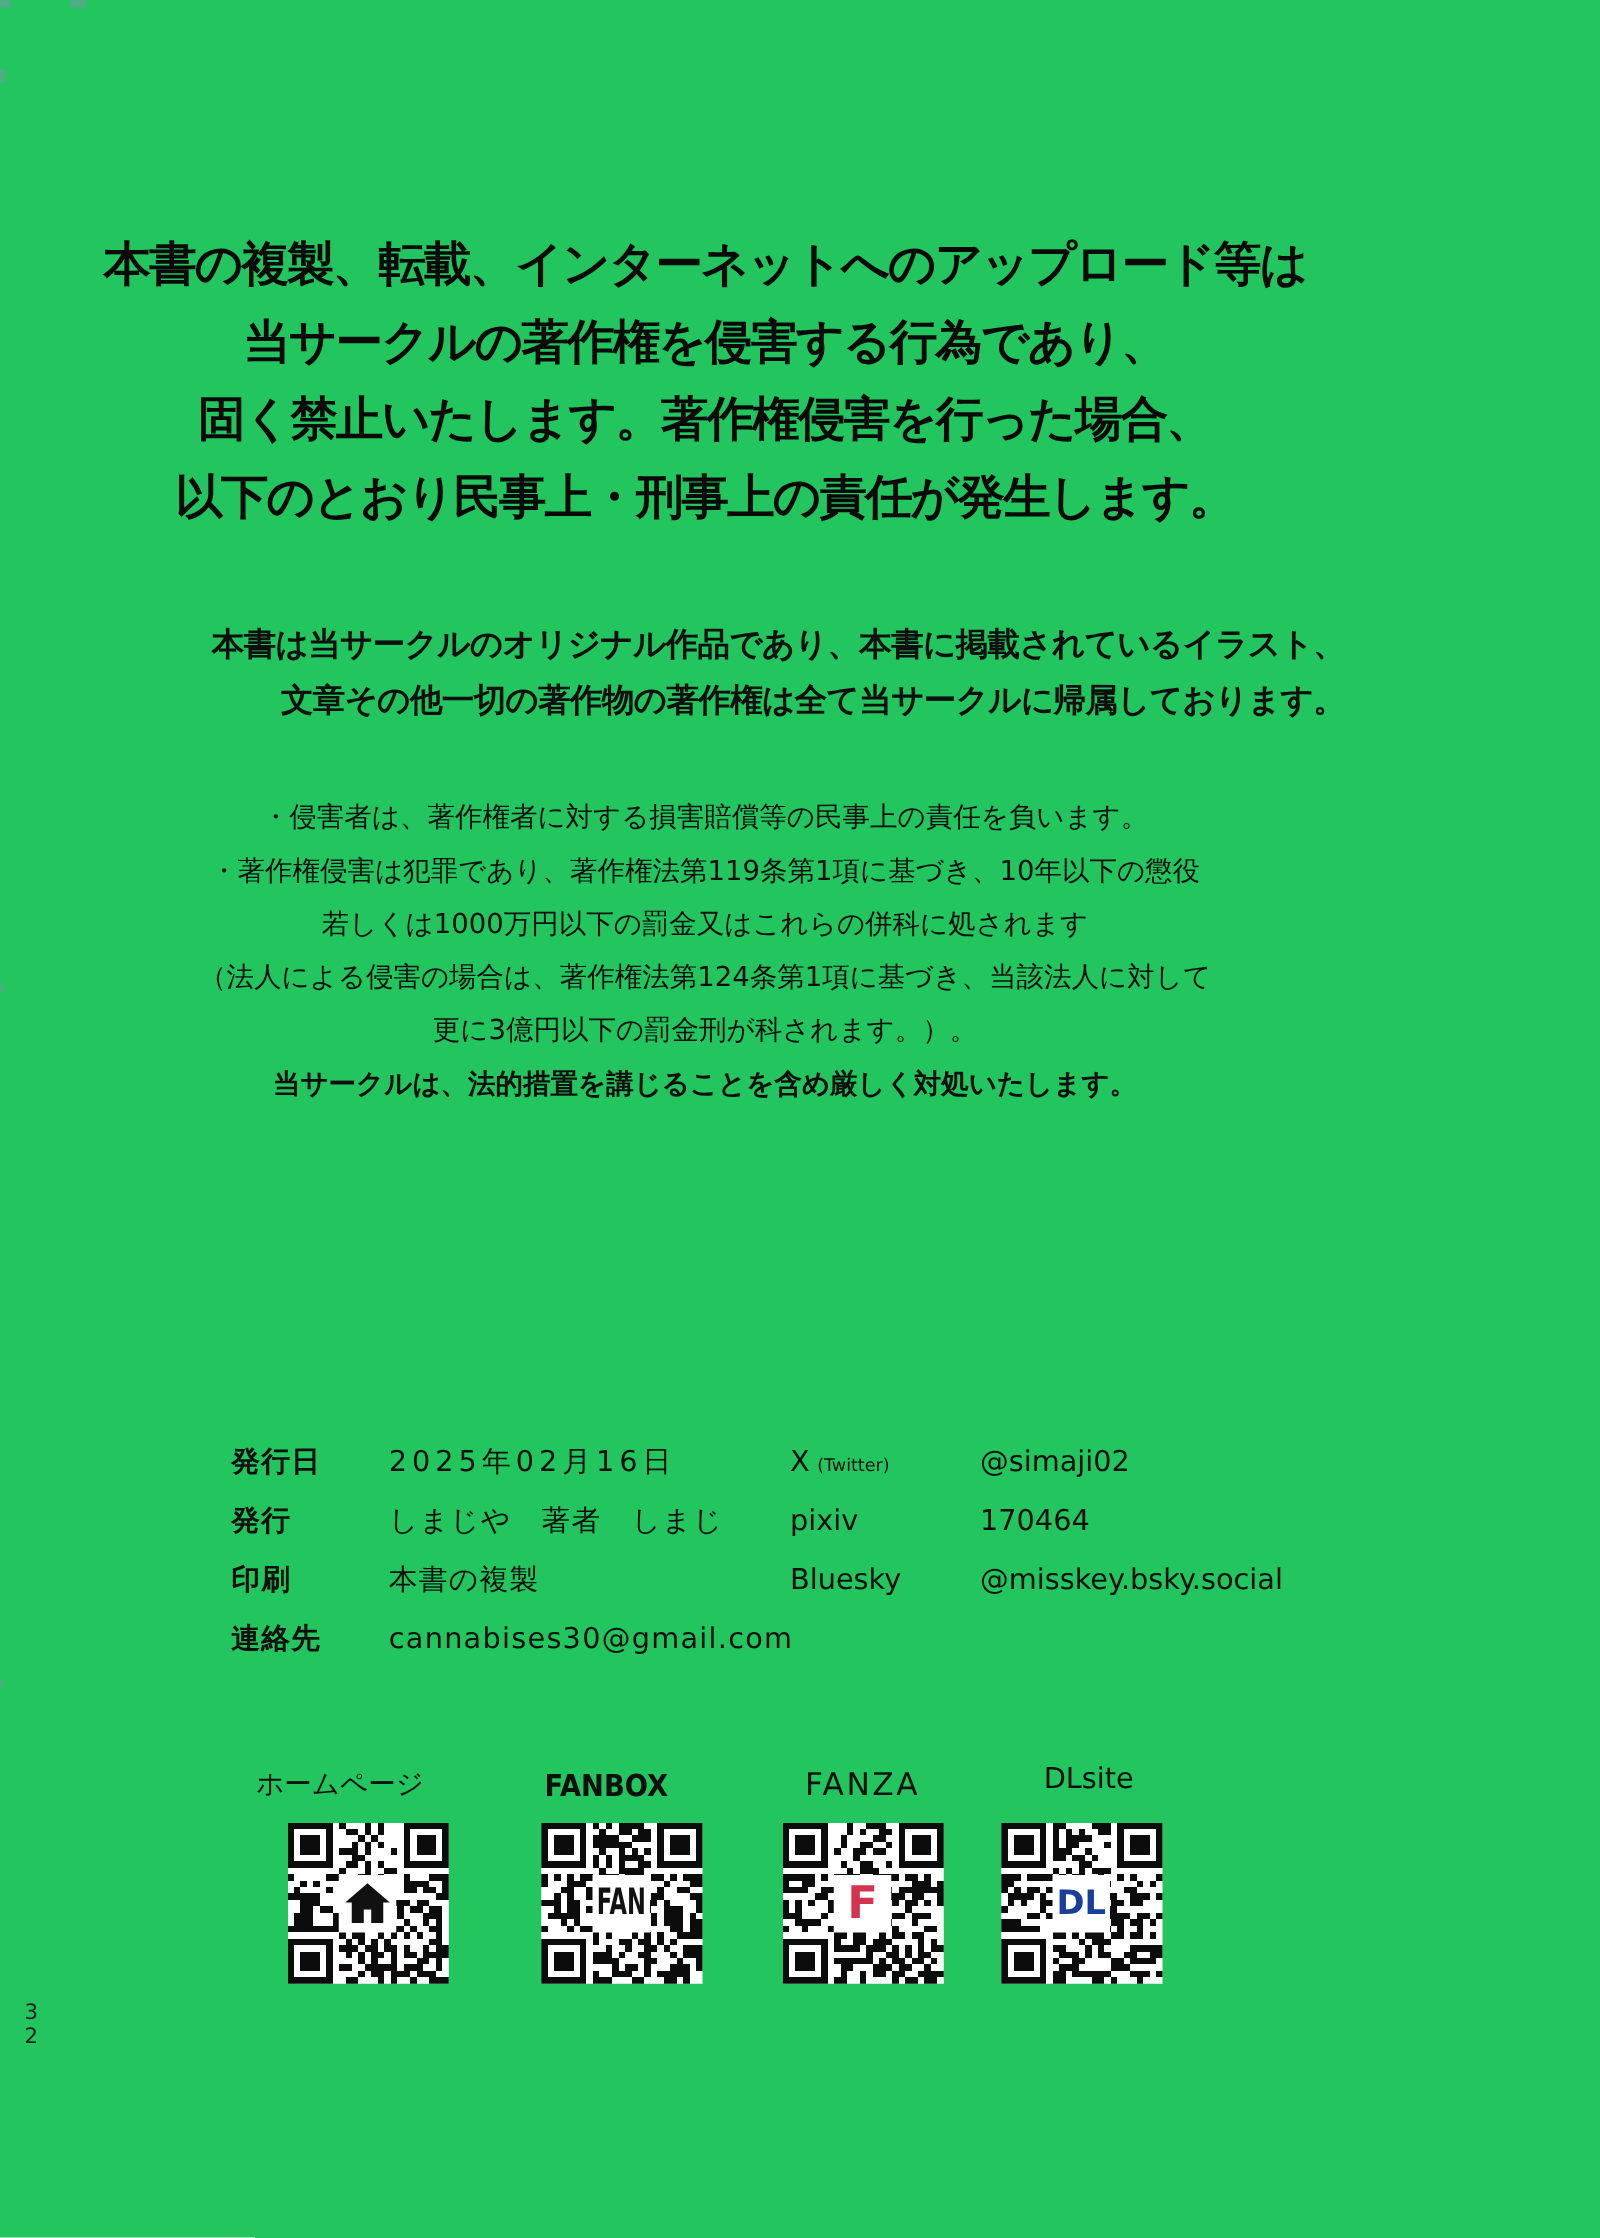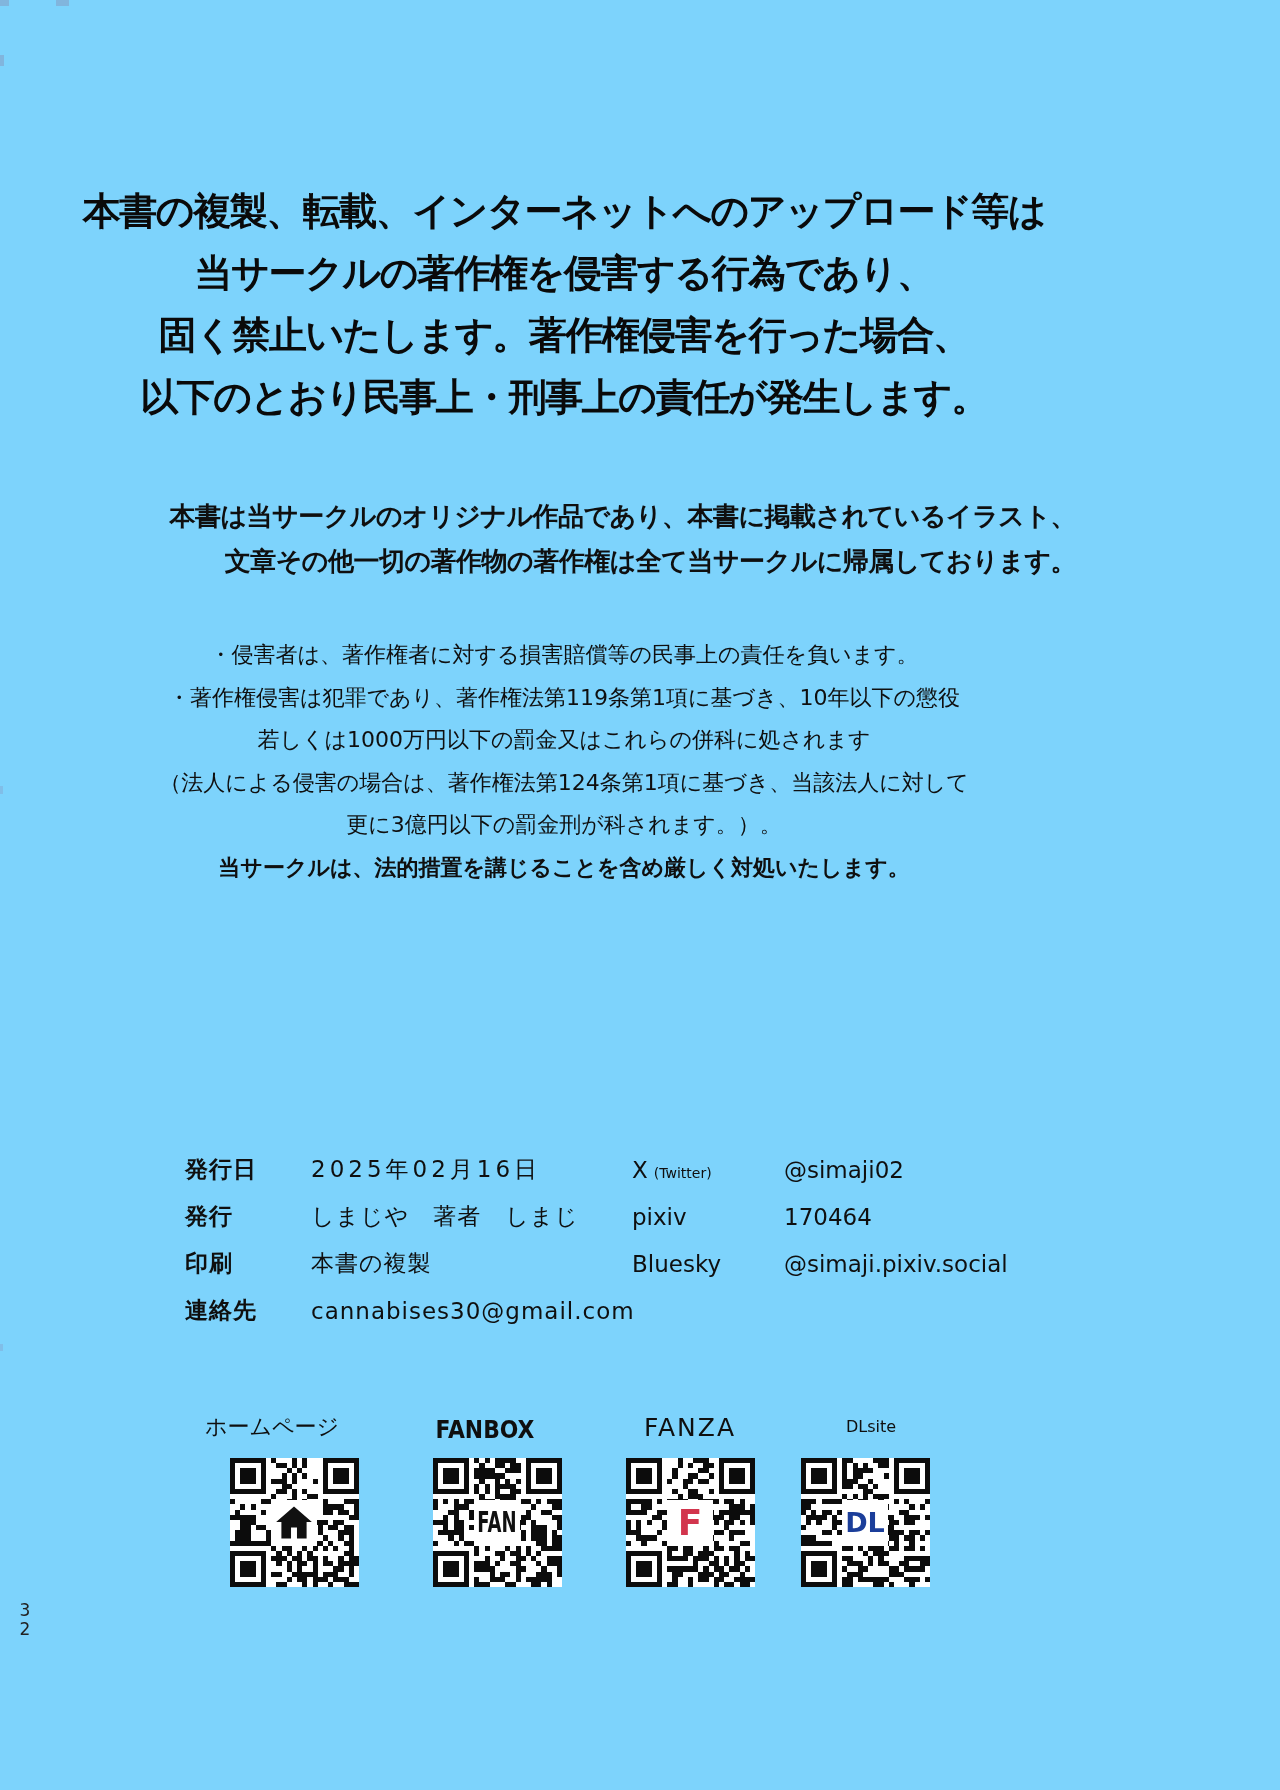--- a/index.html
+++ b/index.html
@@ -1,18 +1,18 @@
 <!DOCTYPE html>
 <html><head>
 <meta charset="utf-8">
 <style>
   html,body{margin:0;padding:0;background:#ffffff;}
   body{width:1280px;height:1790px;position:relative;overflow:hidden;
        font-family:"DejaVu Sans","Liberation Sans",sans-serif;color:#0f0f0f;}
-  .page{position:absolute;inset:0;background:#7dd3fc;text-decoration:underline;}
+  .page{position:absolute;inset:0;background:#22c55e;text-decoration:underline;}
 
   
   .artifact{position:absolute;background:#8890b8;opacity:.45;}
   .a1{left:0;top:0;width:9px;height:6px;}
   .a2{left:56px;top:0;width:13px;height:6px;}
   .a3{left:0;top:55px;width:4px;height:11px;}
   .a4{left:0;top:786px;width:3px;height:8px;opacity:.3;}
   .a5{left:0;top:1344px;width:3px;height:7px;opacity:.3;}
 
   
@@ -45,21 +45,21 @@
   .link-col{position:absolute;width:160px;text-align:center;}
   .link-col .link-label{height:44px;display:flex;align-items:flex-end;justify-content:center;
                         font-size:22px;letter-spacing:0;}
   .lc0{left:214px;}
   .lc1{left:417px;}
   .lc2{left:610px;}
   .lc3{left:785px;}
   .lc0 .link-label{transform:translateX(-22px);}
   .lc1 .link-label{font-weight:700;font-size:23px;transform:translateX(-12px) scale(.95,1.05);}
   .lc2 .link-label{font-size:25px;letter-spacing:2px;}
-  .lc3 .link-label{font-size:16px;transform:translateX(6px) translateY(-6px);}
+  .lc3 .link-label{font-size:23px;transform:translateX(6px) translateY(-6px);}
   .qr-box{position:relative;width:129px;height:129px;margin:16px auto 0 auto;text-align:center;}
   .qr-box svg{display:block;}
   .qr-center{position:absolute;left:50%;top:50%;transform:translate(-50%,-50%);
              width:46px;height:46px;background:#fff;display:flex;align-items:center;
              justify-content:center;font-weight:800;white-space:nowrap;}
 
   
   .page-number{position:absolute;left:17px;top:1601px;font-size:17px;line-height:19px;
                text-align:center;width:16px;color:#222;}
 </style>
@@ -118,21 +118,21 @@
       <div class="info-row">
         <span class="lbl"><span>X</span><span class="lbl-sub">(Twitter)</span></span>
         <span class="val">@simaji02</span>
       </div>
       <div class="info-row">
         <span class="lbl">pixiv</span>
         <span class="val">170464</span>
       </div>
       <div class="info-row">
         <span class="lbl">Bluesky</span>
-        <span class="val">@simaji.pixiv.social</span>
+        <span class="val">@misskey.bsky.social</span>
       </div>
     </div>
   </div>
 
   <div class="links">
     <div class="link-col lc0">
       <div class="link-label">ホームページ</div>
       <div class="qr-box">
           <svg width="129" height="129" viewBox="0 0 25 25" shape-rendering="crispEdges">
             <rect width="25" height="25" fill="#fff"></rect>

